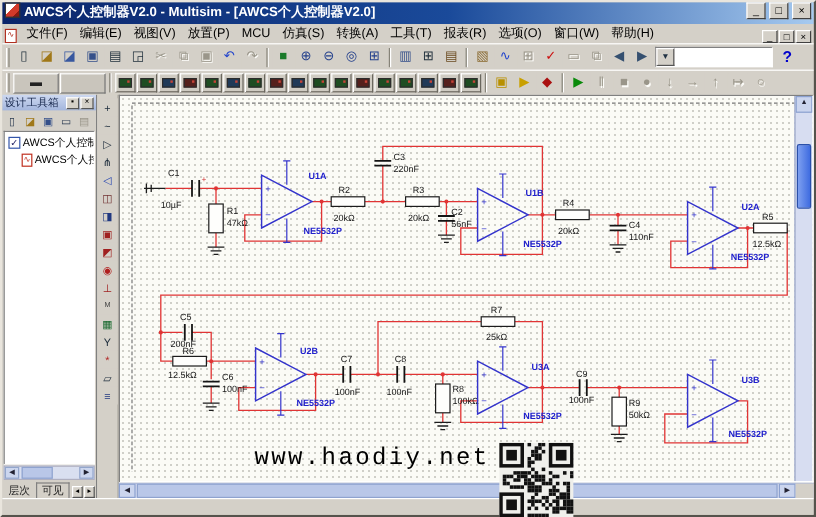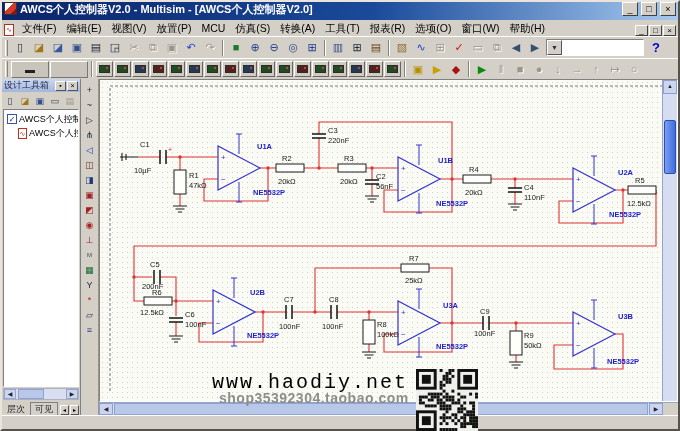--- a/index.html
+++ b/index.html
@@ -644,21 +644,20 @@
         <div class="corner"></div>
       </div>
 
     </div>
   </div>
 
   <div class="statusbar"></div>
 
   <div class="wm">
     <div class="l1">www.haodiy.net</div>
-    <div class="l2">shop35392304.taobao.com</div>
     <svg id="qr" class="qrbox" width="62" height="62" viewBox="0 0 62 62" xmlns="http://www.w3.org/2000/svg">
         <rect x="0" y="0" width="62" height="62" fill="#efefeb"></rect>
         <rect x="23.61904761904762" y="0" width="2.9523809523809526" height="2.9523809523809526" fill="#111"></rect>
         <rect x="32.47619047619048" y="0" width="2.9523809523809526" height="2.9523809523809526" fill="#111"></rect>
         <rect x="35.42857142857143" y="0" width="2.9523809523809526" height="2.9523809523809526" fill="#111"></rect>
         <rect x="29.523809523809526" y="2.9523809523809526" width="2.9523809523809526" height="2.9523809523809526" fill="#111"></rect>
         <rect x="32.47619047619048" y="2.9523809523809526" width="2.9523809523809526" height="2.9523809523809526" fill="#111"></rect>
         <rect x="26.571428571428573" y="5.904761904761905" width="2.9523809523809526" height="2.9523809523809526" fill="#111"></rect>
         <rect x="29.523809523809526" y="5.904761904761905" width="2.9523809523809526" height="2.9523809523809526" fill="#111"></rect>
         <rect x="35.42857142857143" y="5.904761904761905" width="2.9523809523809526" height="2.9523809523809526" fill="#111"></rect>

